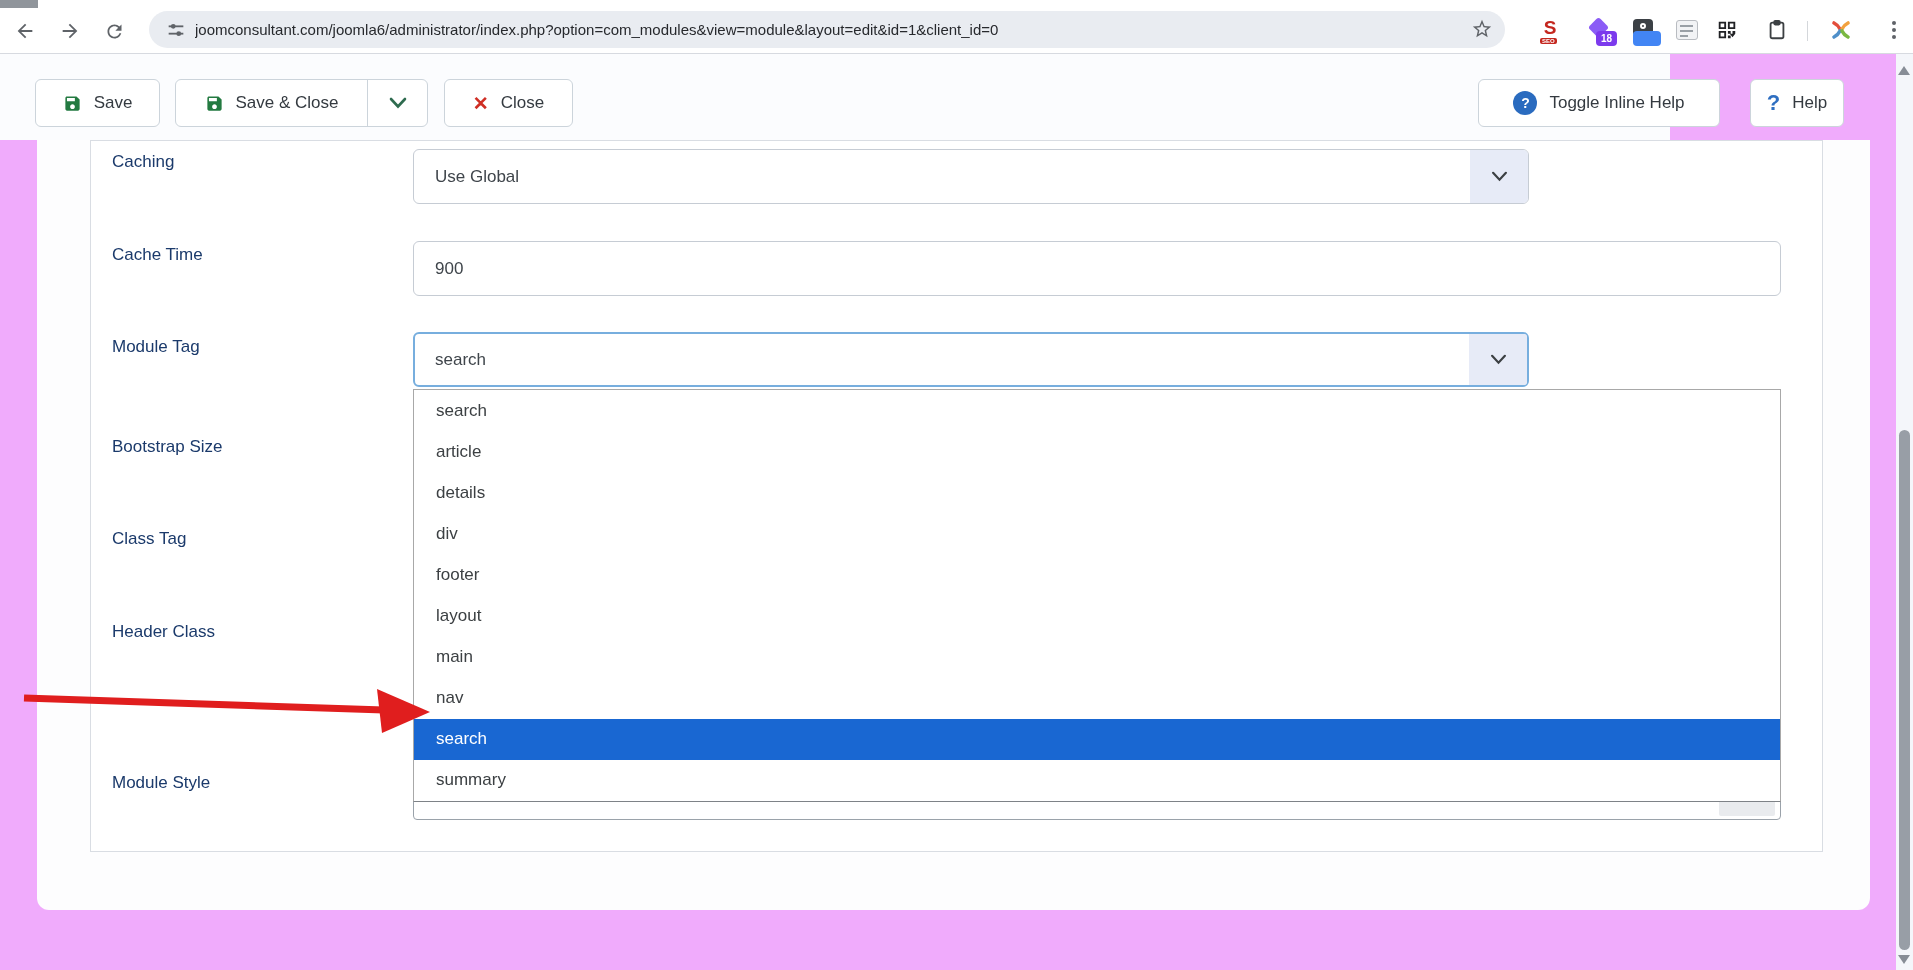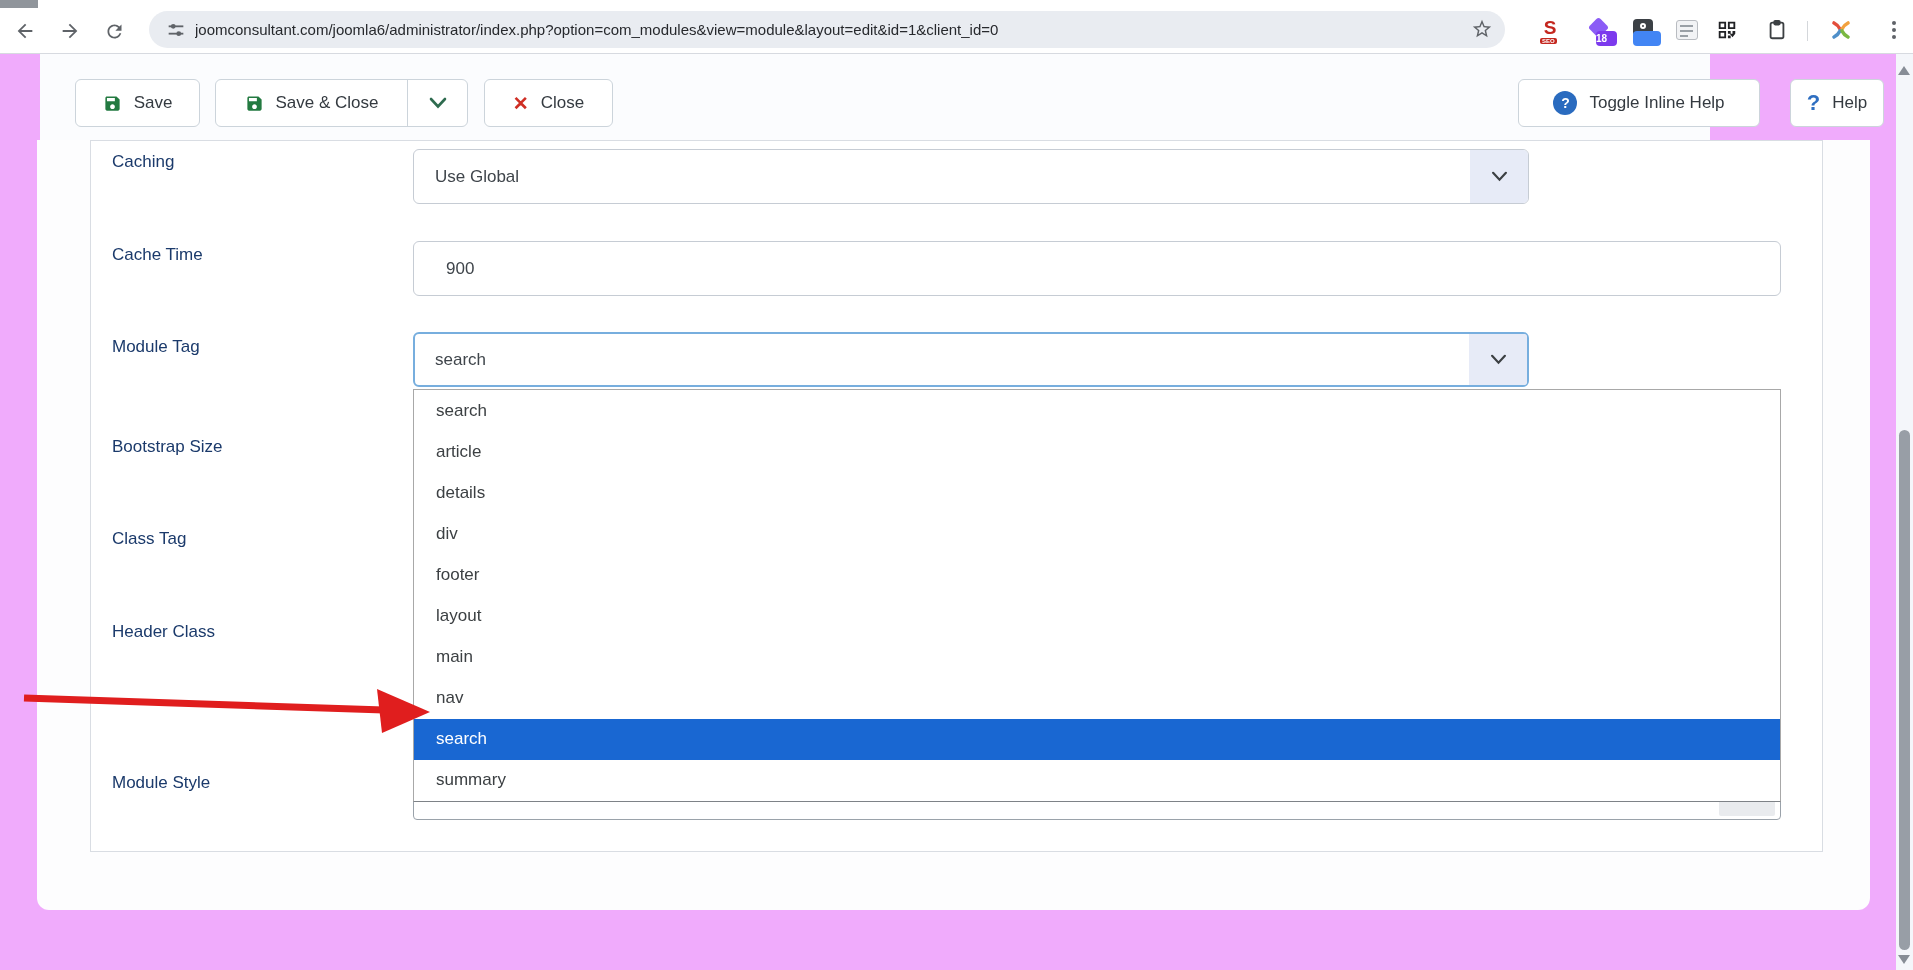--- a/index.html
+++ b/index.html
@@ -10,47 +10,47 @@
   .tabstrip { position:absolute; left:0; top:0; width:1913px; height:8px; background:#ffffff; }
   .tabstrip .winedge { position:absolute; left:0; top:0; width:38px; height:8px; background:#90959b; }
   .chrome { position:absolute; left:0; top:8px; width:1913px; height:46px; background:#ffffff; border-bottom:1px solid #d7dae0; }
   .navbtn { position:absolute; top:10px; width:26px; height:26px; display:flex; align-items:center; justify-content:center; cursor:pointer; }
   .navbtn svg { fill:#5f6368; }
   .omnibox { position:absolute; left:149px; top:3px; width:1356px; height:37px; border-radius:19px; background:#e9ecf1; display:flex; align-items:center; }
   .siteinfo { margin-left:16px; width:22px; height:22px; flex:0 0 auto; }
   .urltext { margin-left:8px; font-size:15px; color:#27292d; white-space:nowrap; overflow:hidden; }
   .staricon { position:absolute; right:12px; top:7px; }
   .ext { position:absolute; top:9px; width:26px; height:26px; display:flex; align-items:center; justify-content:center; }
-  .badge { position:absolute; border-radius:4px; color:#fff; font-size:10px; font-weight:700; line-height:15px; text-align:left; }
+  .badge { position:absolute; border-radius:4px; color:#fff; font-size:10px; font-weight:700; line-height:15px; text-align:center; }
   .sep { position:absolute; top:13px; width:1px; height:20px; background:#d4d7db; }
   .dots { display:flex; flex-direction:column; gap:3px; }
   .dots i { width:4px; height:4px; border-radius:50%; background:#5f6368; }
 
   
-  .jtoolbar { position:absolute; left:0; top:54px; width:1670px; height:86px; background:#fbfcfe;margin-left:40px; }
+  .jtoolbar { position:absolute; left:0; top:54px; width:1670px; height:86px; background:#fbfcfe; }
   .jbtn { position:absolute; top:25px; height:48px; background:#fff; border:1px solid #ccd4db; border-radius:6px;
           display:flex; align-items:center; justify-content:center; gap:12px; font-size:17px; color:#343a40; cursor:pointer; }
   .jbtn .x { color:#cf2e24; font-weight:700; font-size:19px; }
   .qcircle { width:24px; height:24px; border-radius:50%; background:#2a6bbf; color:#fff; font-size:14px; font-weight:700;
              display:flex; align-items:center; justify-content:center; }
   .qmark { color:#2f6fc1; font-size:22px; font-weight:700; }
 
   
   .wrapper { position:absolute; left:37px; top:140px; width:1833px; height:770px; background:#fdfdfe; border-radius:0 0 12px 12px; }
   .card { position:absolute; left:90px; top:140px; width:1733px; height:712px; background:#ffffff; border:1px solid #d9dde3; }
   .flabel { position:absolute; left:112px; font-size:17px; color:#1b3a6b; }
 
   .control { position:absolute; left:413px; width:1116px; height:55px; background:#fff; border:1px solid #c6ccd4; border-radius:6px;
              display:flex; align-items:center; font-size:17px; color:#3f454b; }
   .control .val { padding-left:21px; }
   .selcap { position:absolute; right:0; top:0; bottom:0; width:58px; background:#e7ebf7; border-radius:0 5px 5px 0;
             display:flex; align-items:center; justify-content:center; }
   .focused { border:2px solid #77aede; }
   input.cacheinput { position:absolute; left:413px; width:1368px; height:55px; border:1px solid #c6ccd4; border-radius:6px;
-                     font-size:17px; color:#3f454b; padding-left:32px; font-family:"Liberation Sans", sans-serif; outline:none; background:#fff; }
+                     font-size:17px; color:#3f454b; padding-left:21px; font-family:"Liberation Sans", sans-serif; outline:none; background:#fff; }
 
   .modstyle { position:absolute; left:413px; top:788px; width:1368px; height:32px; background:#fff;
               border:1px solid #9aa2aa; border-radius:4px; z-index:1; }
   .modstyle .graycap { position:absolute; right:5px; top:3px; bottom:3px; width:56px; background:#e9ebee; border-radius:2px; }
 
   .listbox { position:absolute; left:413px; top:389px; width:1368px; height:413px; background:#fff;
              border:1px solid #a8a8a8; border-bottom-color:#7e8287; z-index:3; display:flex; flex-direction:column; }
   .opt { flex:1 1 auto; display:flex; align-items:center; padding-left:22px; font-size:17px; color:#3c4043; cursor:default; }
   .opt.selected { background:#1967d2; color:#ffffff; }
 

